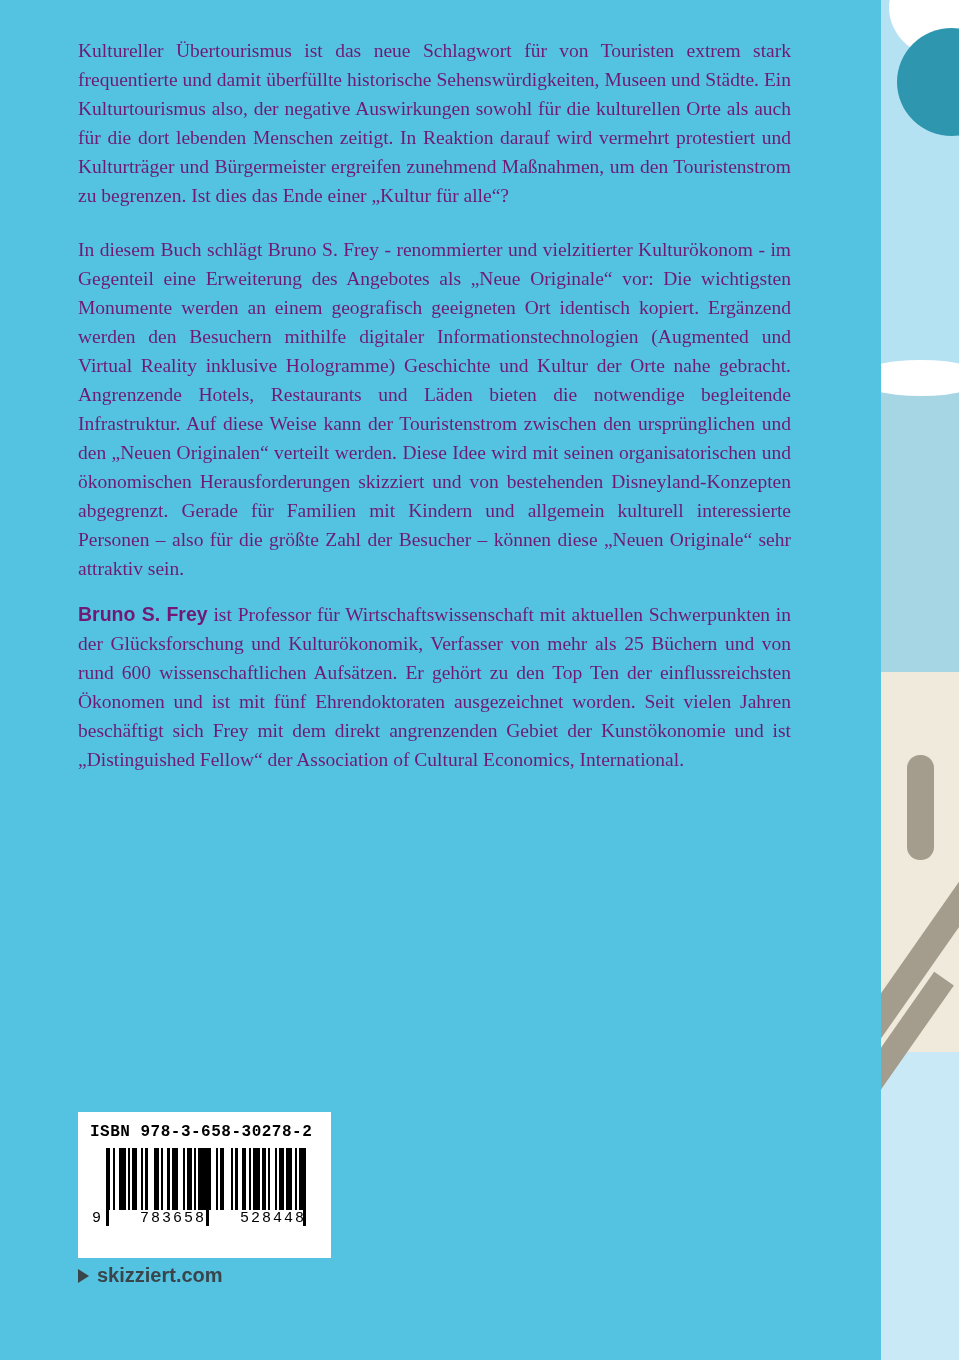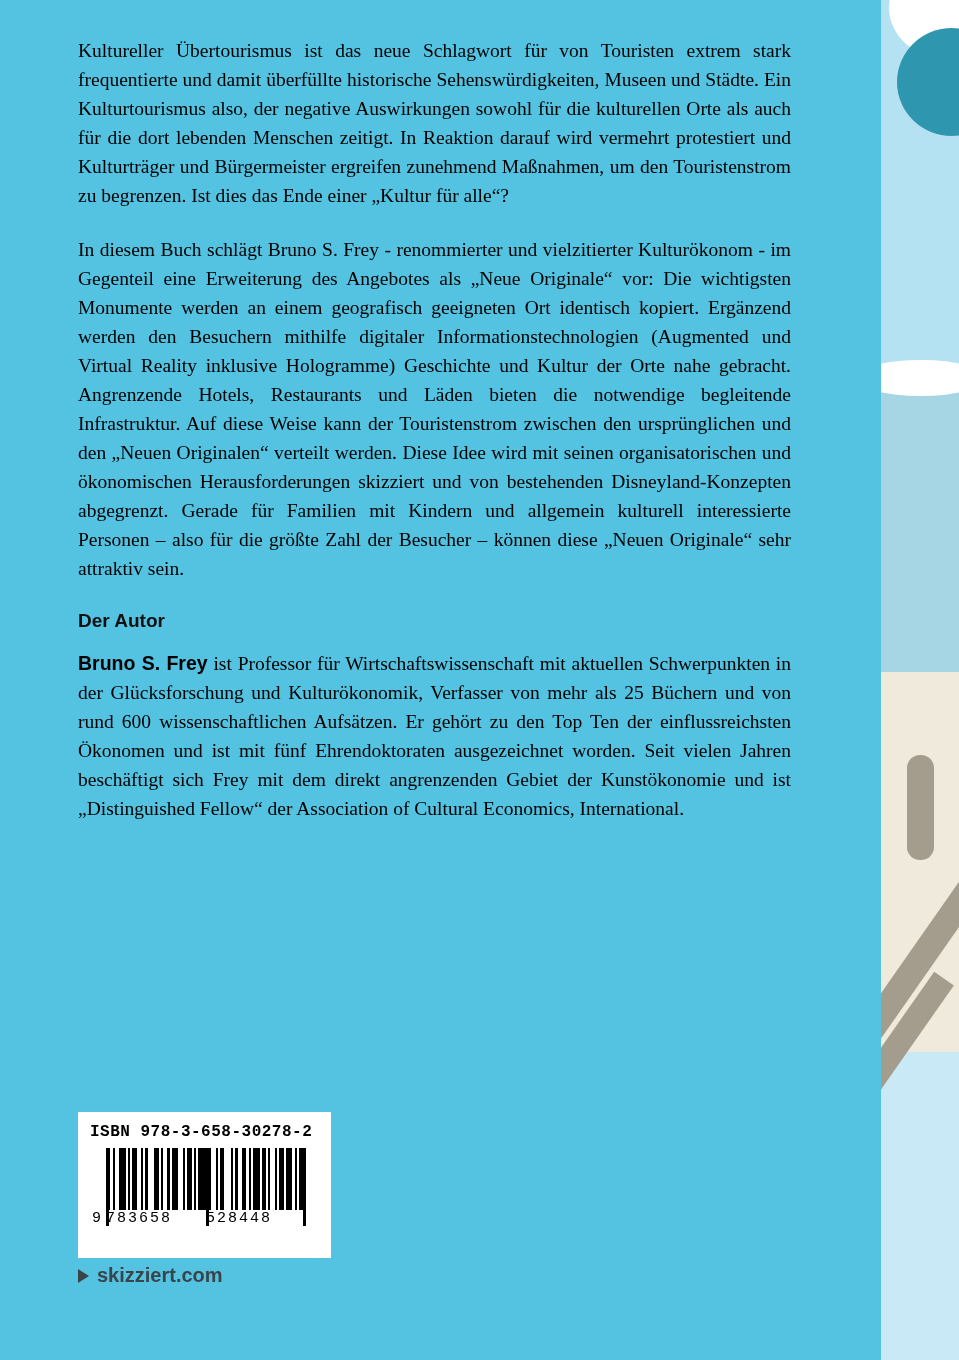--- a/index.html
+++ b/index.html
@@ -5,21 +5,21 @@
   html,body{margin:0;padding:0;background:#e8e8e8;}
   .page{
     position:relative;width:959px;height:1360px;background:#53c3e1;overflow:hidden;
     font-family:"Liberation Serif",serif;color:#1b1b1b;margin:0 auto;
   }
   .content{position:absolute;left:78px;top:0;width:713px;}
   .title{
     font-family:"Liberation Sans",sans-serif;font-weight:700;font-size:28px;
     color:#ffffff;margin:70px 0 0 0;letter-spacing:.2px;
   }
-  .para{font-size:19.5px;line-height:29px;text-align:justify;margin:0;color:#000000;}
+  .para{font-size:19.5px;line-height:29px;text-align:justify;margin:0;color:#701a75;}
   .para1{margin-top:36px;}
   .para2{margin-top:25px;}
   .author-heading{
     font-family:"Liberation Sans",sans-serif;font-weight:700;font-size:19px;
     color:#101010;margin-top:27px;
   }
   .author-para{margin-top:17px;}
   .author-name{font-family:"Liberation Sans",sans-serif;font-weight:700;}
 
   
@@ -33,21 +33,21 @@
   }
   .barcode-wrap{position:relative;margin-top:7px;margin-left:2px;width:216px;}
   .bars{display:flex;margin-left:14px;height:62px;}
   .guard{position:absolute;width:3px;height:78px;top:0;background:#000;}
   .g1{left:14px}.g2{left:114px}.g3{left:211px}
   .digits{
     display:flex;font-family:"Liberation Mono",monospace;font-size:15px;color:#000;
     height:17px;align-items:flex-end;
   }
   .digit-lead{width:14px;}
-  .digit-group{width:100px;text-align:left;letter-spacing:2px;}
+  .digit-group{width:100px;text-align:right;letter-spacing:2px;}
 
   
   .publisher{
     position:absolute;left:78px;top:1264px;display:flex;align-items:center;
     font-family:"Liberation Sans",sans-serif;font-weight:700;font-size:20px;color:#39454b;
   }
   .tri{
     width:0;height:0;border-left:11px solid #39454b;
     border-top:7px solid transparent;border-bottom:7px solid transparent;margin-right:8px;
   }
@@ -69,21 +69,20 @@
 <body>
 
 <div class="page">
 
   <div class="content">
 
     <p class="para para1">Kultureller Übertourismus ist das neue Schlagwort für von Touristen extrem stark frequentierte und damit überfüllte historische Sehenswürdigkeiten, Museen und Städte. Ein Kulturtourismus also, der negative Auswirkungen sowohl für die kulturellen Orte als auch für die dort lebenden Menschen zeitigt. In Reaktion darauf wird vermehrt protestiert und Kulturträger und Bürgermeister ergreifen zunehmend Maßnahmen, um den Touristenstrom zu begrenzen. Ist dies das Ende einer „Kultur für alle“?</p>
 
     <p class="para para2">In diesem Buch schlägt Bruno S. Frey - renommierter und vielzitierter Kulturökonom - im Gegenteil eine Erweiterung des Angebotes als „Neue Originale“ vor: Die wichtigsten Monumente werden an einem geografisch geeigneten Ort identisch kopiert. Ergänzend werden den Besuchern mithilfe digitaler Informationstechnologien (Augmented und Virtual Reality inklusive Hologramme) Geschichte und Kultur der Orte nahe gebracht. Angrenzende Hotels, Restaurants und Läden bieten die notwendige begleitende Infrastruktur. Auf diese Weise kann der Touristenstrom zwischen den ursprünglichen und den „Neuen Originalen“ verteilt werden. Diese Idee wird mit seinen organisatorischen und ökonomischen Herausforderungen skizziert und von bestehenden Disneyland-Konzepten abgegrenzt. Gerade für Familien mit Kindern und allgemein kulturell interessierte Personen – also für die größte Zahl der Besucher – können diese „Neuen Originale“ sehr attraktiv sein.</p>
 
-    <div class="author-heading">Der Autor</div>
 
     <p class="para author-para"><span class="author-name">Bruno S. Frey</span><span> ist Professor für Wirtschaftswissenschaft mit aktuellen Schwerpunkten in der Glücksforschung und Kulturökonomik, Verfasser von mehr als 25 Büchern und von rund 600 wissenschaftlichen Aufsätzen. Er gehört zu den Top Ten der einflussreichsten Ökonomen und ist mit fünf Ehrendoktoraten ausgezeichnet worden. Seit vielen Jahren beschäftigt sich Frey mit dem direkt angrenzenden Gebiet der Kunstökonomie und ist „Distinguished Fellow“ der Association of Cultural Economics, International.</span></p>
   </div>
 
   <div class="isbn-box">
     <div class="isbn-label">ISBN 978-3-658-30278-2</div>
     <div class="barcode-wrap">
       <div class="bars">
           <div style="flex: 0 0 auto; width: 4.4px; height: 100%; background: rgb(0, 0, 0);"></div>
           <div style="flex: 0 0 auto; width: 2.2px; height: 100%; background: transparent;"></div>

